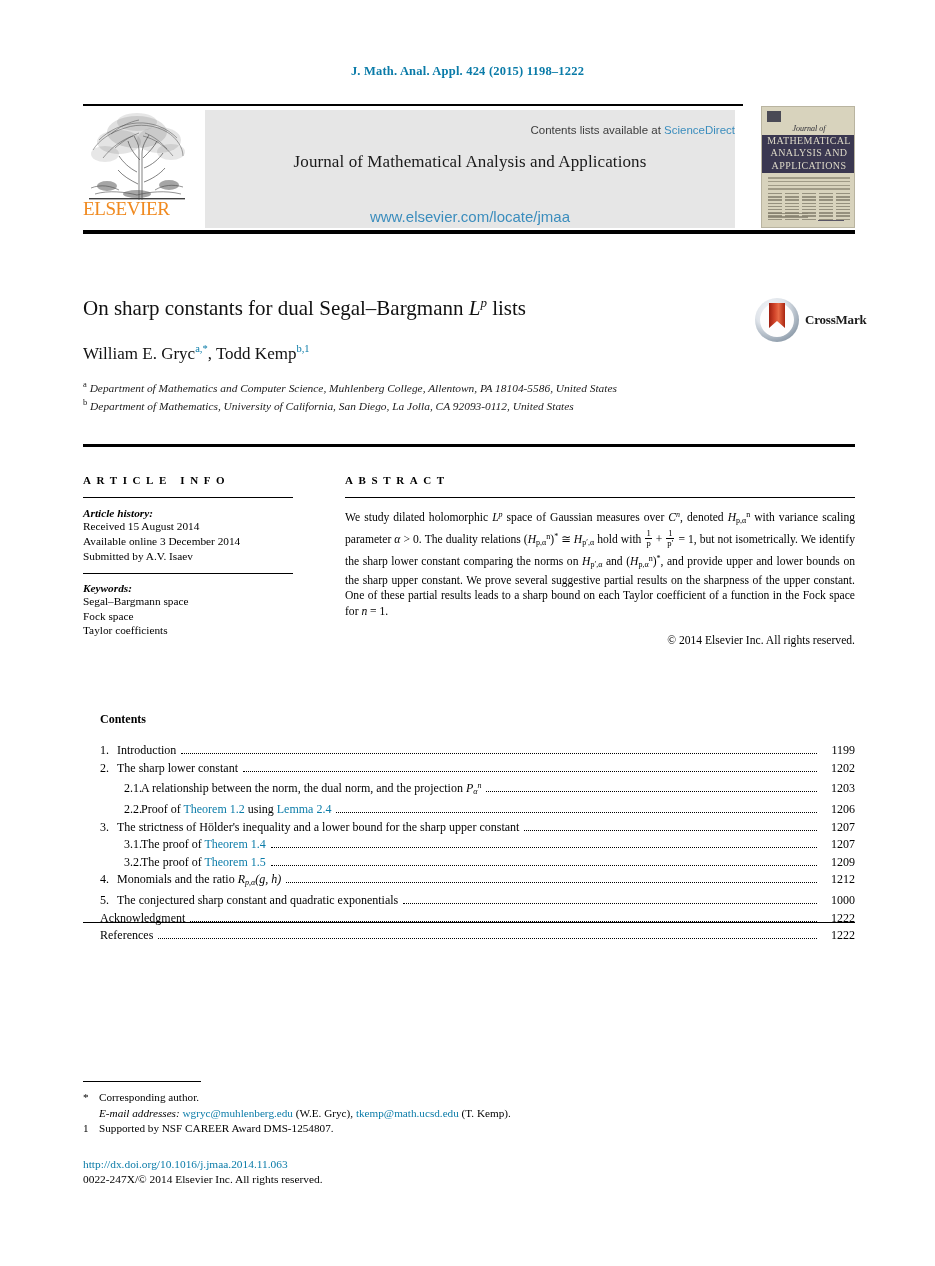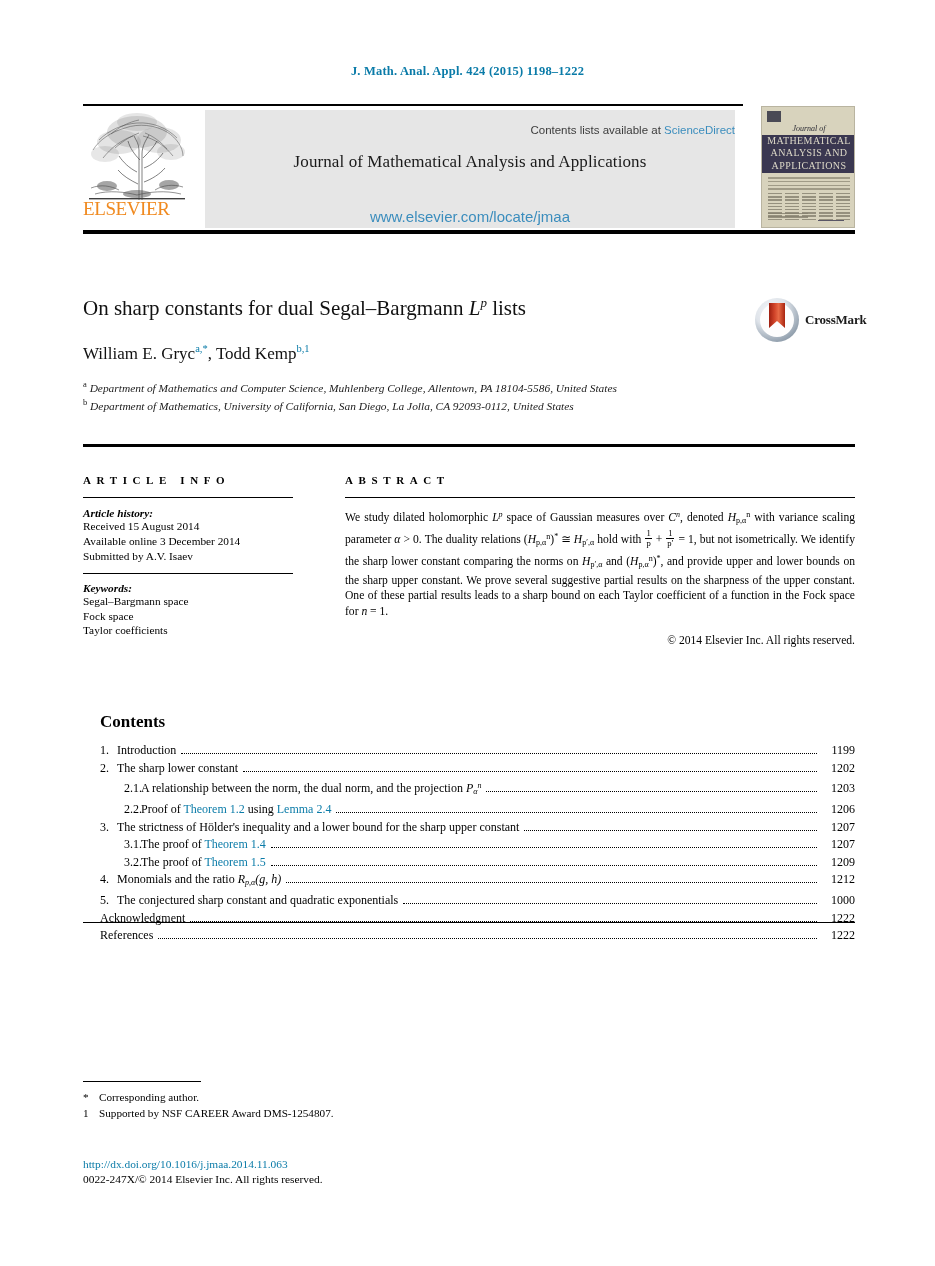--- a/index.html
+++ b/index.html
@@ -401,21 +401,21 @@
   .sub { font-size: 8px; vertical-align: -0.28em; }
   .sup { font-size: 8px; vertical-align: 0.5em; }
 
   
   .contents-title {
     position: absolute;
     top: 712px;
     left: 100px;
     font-family: "Liberation Serif", serif;
     font-weight: bold;
-    font-size: 17px;
+    font-size: 12px;
     color: #000;
   }
   .toc {
     position: absolute;
     top: 742px;
     left: 83px;
     width: 772px;
   }
   .toc-row {
     display: flex;
@@ -785,20 +785,27 @@
 
   </div>
 
   <div class="rule-toc"></div>
 
   <div class="foot-rule"></div>
   <div class="footnotes">
     <div>
       <span class="fmark">*</span><span>Corresponding author.</span>
     </div>
+    <div class="indent">
+      <span class="fi">E-mail addresses:</span>
+      <span class="lnk">wgryc@muhlenberg.edu</span>
+      <span>(W.E. Gryc),</span>
+      <span class="lnk">tkemp@math.ucsd.edu</span>
+      <span>(T. Kemp).</span>
+    </div>
     <div>
       <span class="fmark">1</span><span>Supported by NSF CAREER Award DMS-1254807.</span>
     </div>
   </div>
 
   <div class="doi-block">
     <div class="doi-link">http://dx.doi.org/10.1016/j.jmaa.2014.11.063</div>
     <div>0022-247X/© 2014 Elsevier Inc. All rights reserved.</div>
   </div>
 

